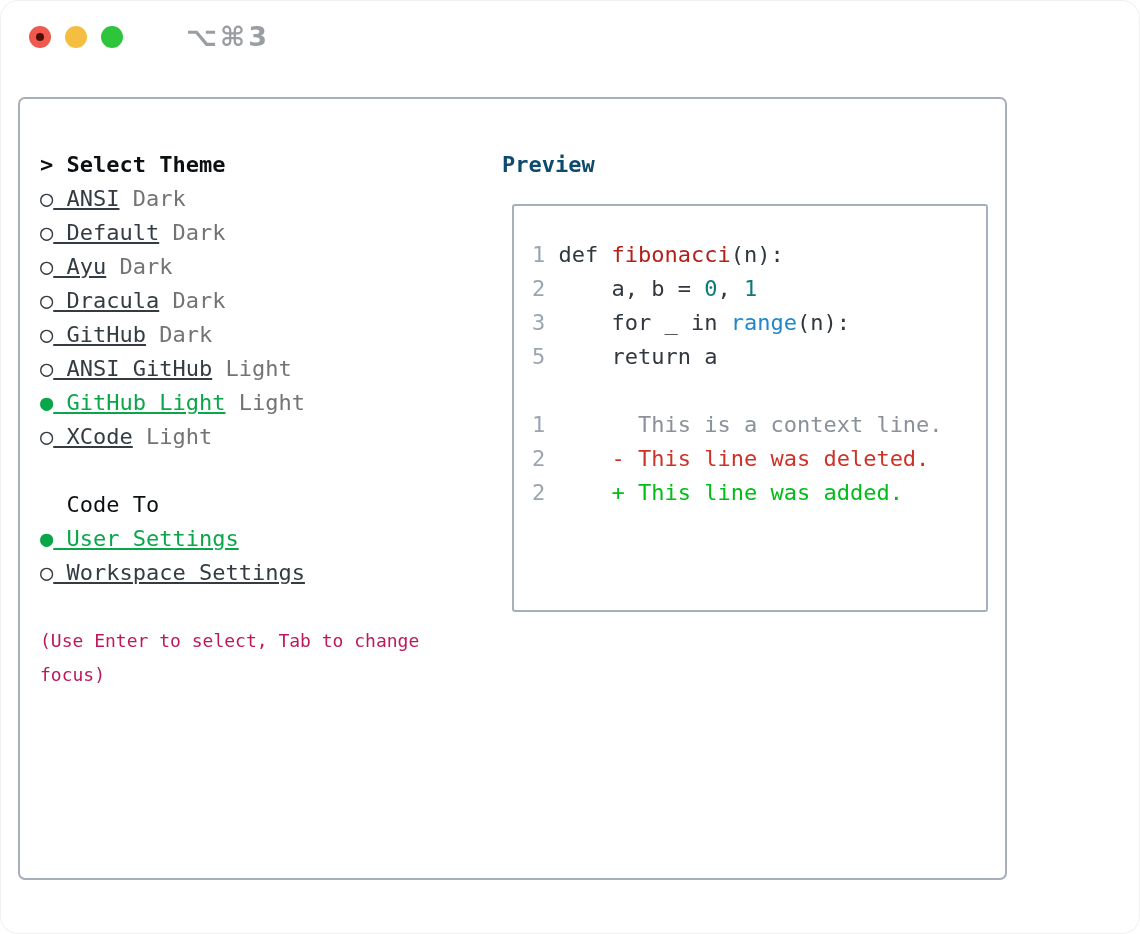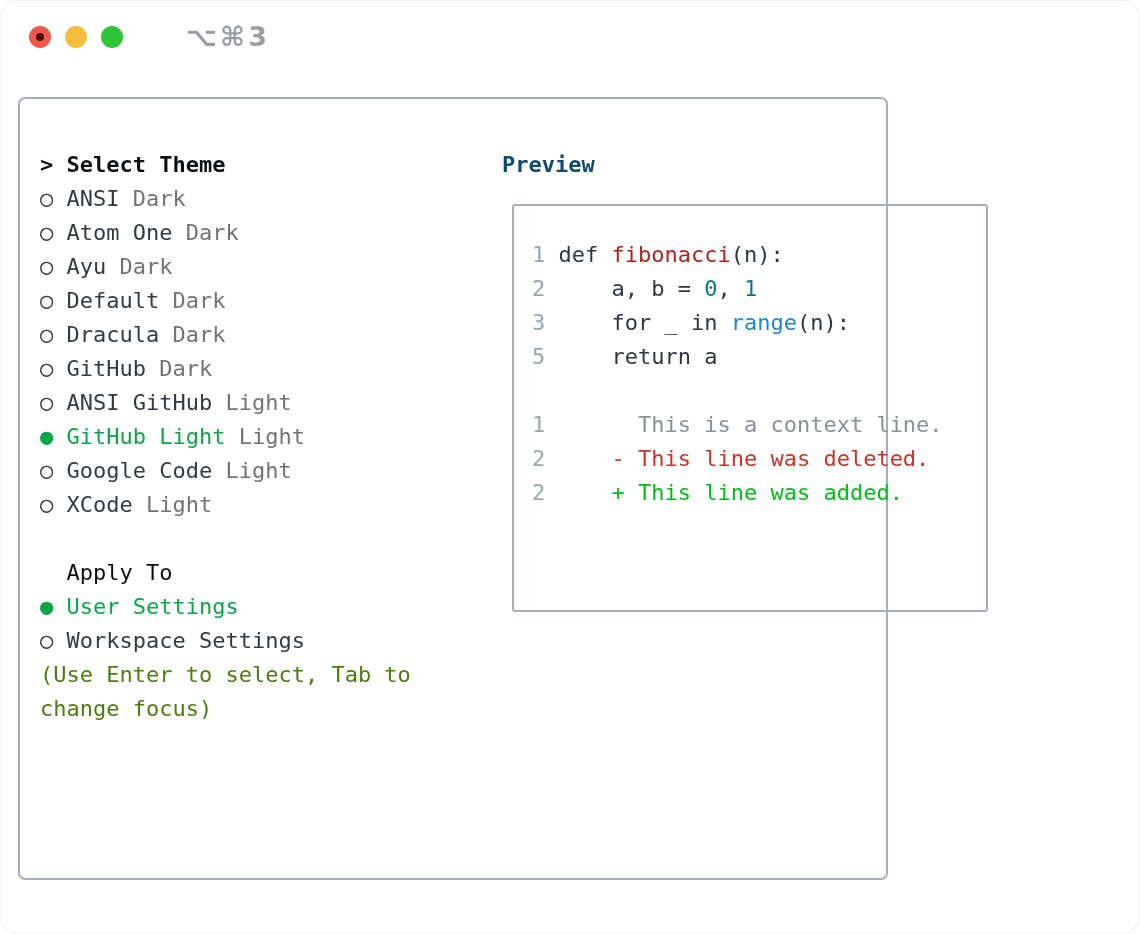--- a/index.html
+++ b/index.html
@@ -16,35 +16,35 @@
   .tl.yellow{left:65px;background:#f6be40;}
   .tl.green{left:101px;background:#2ec53c;}
   .tl .dot{position:absolute;left:7px;top:7px;width:8px;height:8px;border-radius:50%;background:#4f0f09;}
   .shortcut{
     position:absolute;left:186px;top:21px;
     font-family:"DejaVu Sans",sans-serif;font-weight:700;font-size:27px;
     color:#9a9ea3;letter-spacing:3px;
   }
   
   .panel{
-    position:absolute;left:18px;top:97px;width:870px;height:783px;
+    position:absolute;left:18px;top:97px;width:989px;height:783px;
     border:2px solid #a7afba;border-radius:7px;box-sizing:border-box;background:#ffffff;
   }
   .leftcol{position:absolute;left:20px;top:49px;width:420px;font-size:22px;line-height:34px;color:#343b42;}
   .row{height:34px;white-space:pre;}
   .row.blank{height:34px;}
   .title-row{font-weight:700;color:#0d1012;}
   .prompt{font-weight:700;color:#0d1012;}
   .bullet{color:#343b42;}
   .bullet.sel{color:#0aa64a;}
-  .tname{color:#343b42;}
+  .tname{color:#343b42;text-decoration:underline;}
   .tname.sel{color:#0aa64a;}
   .variant{color:#737373;}
   .apply-heading{padding-left:2ch;color:#0d1012;}
-  .hint{width:402px;color:#4d7c0f;font-size:22px;line-height:34px;}
+  .hint{width:402px;color:#be185d;font-size:18px;line-height:34px;margin-top:34px;}
   
   .preview-title{
     position:absolute;left:482px;top:49px;font-size:22px;line-height:34px;
     font-weight:700;color:#0c4a6e;
   }
   .preview-box{
     position:absolute;left:492px;top:105px;width:476px;height:408px;
     border:2px solid #a7afba;border-radius:3px;box-sizing:border-box;
     padding:32px 0 0 18px;overflow:hidden;
   }
@@ -69,32 +69,30 @@
     <span class="tl yellow"></span>
     <span class="tl green"></span>
     <span class="shortcut">⌥⌘3</span>
   </div>
 
   <div class="panel">
     <div class="leftcol">
       <div class="row title-row"><span class="prompt">&gt;</span><span> </span><span>Select Theme</span></div>
       <div id="theme-items">
           <div class="row theme-row"><span class="bullet">○</span><span class="tname"> ANSI</span><span class="variant"> Dark</span></div>
-          <div class="row theme-row"><span class="bullet">○</span><span class="tname"> Atom One</span><span class="variant"> Dark</span></div>
+          <div class="row theme-row"><span class="bullet">○</span><span class="tname"> Default</span><span class="variant"> Dark</span></div>
           <div class="row theme-row"><span class="bullet">○</span><span class="tname"> Ayu</span><span class="variant"> Dark</span></div>
-          <div class="row theme-row"><span class="bullet">○</span><span class="tname"> Default</span><span class="variant"> Dark</span></div>
           <div class="row theme-row"><span class="bullet">○</span><span class="tname"> Dracula</span><span class="variant"> Dark</span></div>
           <div class="row theme-row"><span class="bullet">○</span><span class="tname"> GitHub</span><span class="variant"> Dark</span></div>
           <div class="row theme-row"><span class="bullet">○</span><span class="tname"> ANSI GitHub</span><span class="variant"> Light</span></div>
           <div class="row theme-row"><span class="bullet sel">●</span><span class="tname sel"> GitHub Light</span><span class="variant"> Light</span></div>
-          <div class="row theme-row"><span class="bullet">○</span><span class="tname"> Google Code</span><span class="variant"> Light</span></div>
           <div class="row theme-row"><span class="bullet">○</span><span class="tname"> XCode</span><span class="variant"> Light</span></div>
         </div>
       <div class="row blank"></div>
-      <div class="row apply-heading">Apply To</div>
+      <div class="row apply-heading">Code To</div>
       <div id="apply-items">
           <div class="row apply-row"><span class="bullet sel">●</span><span class="tname sel"> User Settings</span></div>
           <div class="row apply-row"><span class="bullet">○</span><span class="tname"> Workspace Settings</span></div>
         </div>
       <div class="hint">(Use Enter to select, Tab to change focus)</div>
     </div>
 
     <div class="preview-title">Preview</div>
     <div class="preview-box">
       <div id="preview-lines">

